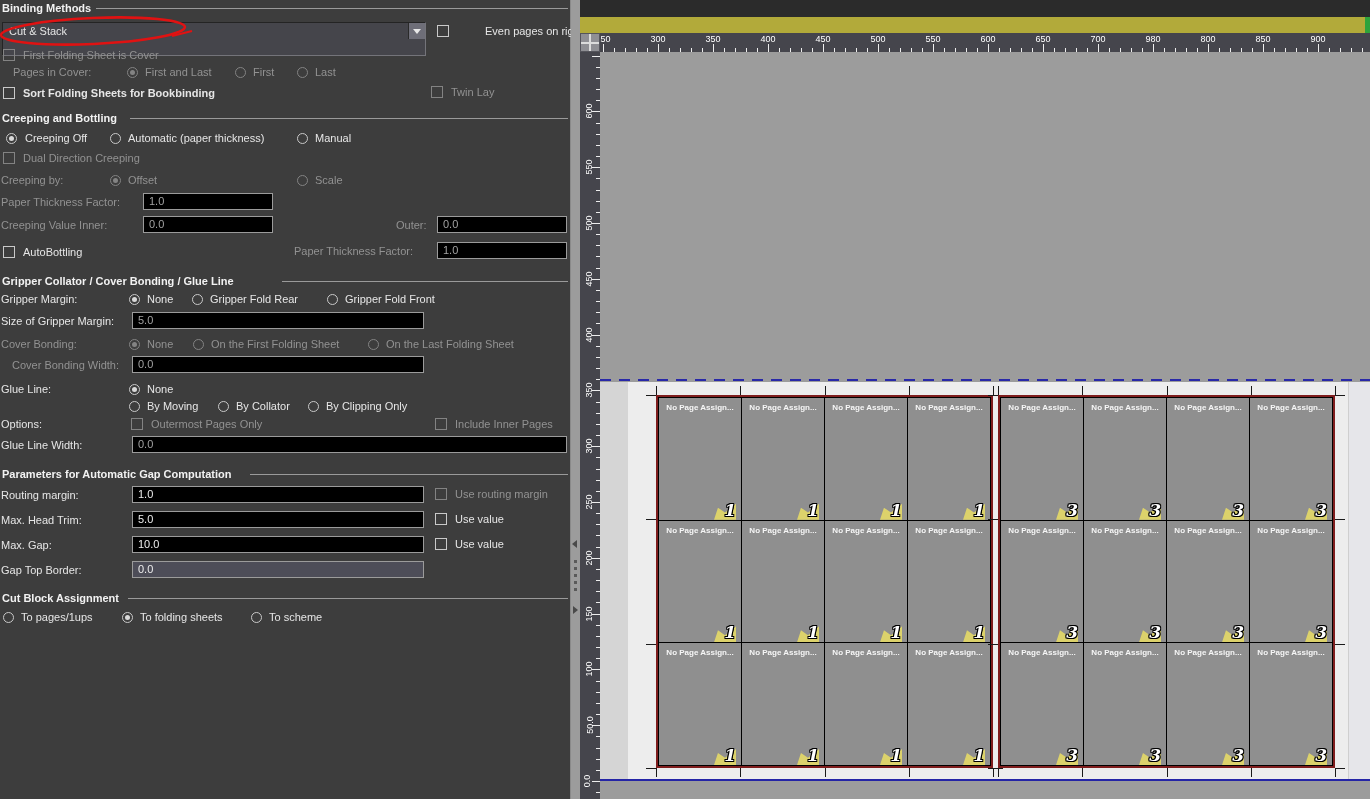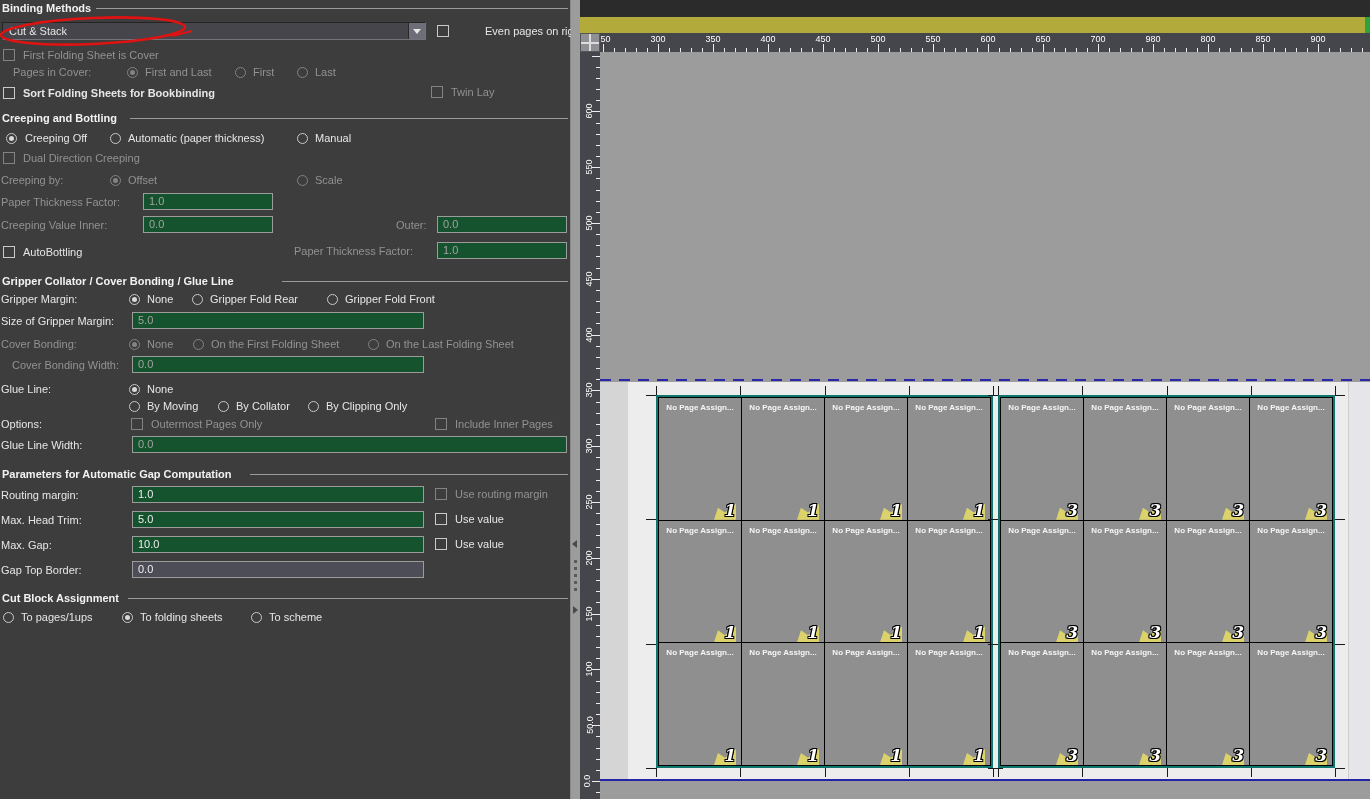--- a/index.html
+++ b/index.html
@@ -14,25 +14,25 @@
   .sep { position:absolute; height:1px; background:#9a9a9a; }
   .lbl { position:absolute; font-size:11px; color:#e6e6e6; white-space:nowrap; }
   .lbl.dis { color:#929292; }
   .cb { position:absolute; width:12px; height:12px; border:1px solid #c9c9c9; background:transparent; }
   .cb.dis { border-color:#838383; }
   .rad { position:absolute; width:11px; height:11px; border-radius:50%; border:1px solid #c9c9c9; }
   .rad.dis { border-color:#838383; }
   .rad.sel::after { content:""; position:absolute; left:2px; top:2px; right:2px; bottom:2px;
                     border-radius:50%; background:#d9d9d9; }
   .rad.dis.sel::after { background:#838383; }
-  .inp { position:absolute; height:17px; border:1px solid #9b9b9b; background:#14532d;
+  .inp { position:absolute; height:17px; border:1px solid #9b9b9b; background:#000000;
          color:#ececec; font-size:11px; line-height:15px; padding-left:5px; white-space:nowrap; }
   .inp.dis { color:#a2a2a2; }
   .inp.lit { background:#4d4d58; }
-  #combo { position:absolute; left:2px; top:22px; width:424px; height:18px; background:#45454b;
+  #combo { position:absolute; left:2px; top:22px; width:424px; height:34px; background:#45454b;
            border-top:1px solid #242424; border-left:1px solid #242424;
            border-bottom:1px solid #74747a; border-right:1px solid #74747a;
            color:#e4e4e4; font-size:11px; line-height:16px; padding-left:6px; }
   #combo-btn { position:absolute; right:0; top:0; width:17px; height:16px; background:#6e6e78;
                border-left:1px solid #2a2a2a; }
   #combo-btn::after { content:""; position:absolute; left:4px; top:6px; border-left:4px solid transparent;
                       border-right:4px solid transparent; border-top:5px solid #e8e8e8; }
   #annot { position:absolute; left:-4px; top:12px; width:210px; height:40px; pointer-events:none; }
 
   
@@ -64,21 +64,21 @@
 
   
   #canvas { position:absolute; left:600px; top:52px; width:770px; height:747px; background:#9c9c9c; overflow:hidden; }
   #paper { position:absolute; left:0; top:330px; width:770px; height:399px; background:#ededed; }
   #paper-left-strip { position:absolute; left:0; top:330px; width:28px; height:399px; background:#d5d5d5; }
   #paper-right-strip { position:absolute; left:748px; top:330px; width:22px; height:399px; background:#e6e6ea;
                        border-left:1px solid #cfcfcf; }
   #dash-line { position:absolute; left:0; top:327px; width:770px; height:2px;
                background:repeating-linear-gradient(90deg,#2828a8 0 11px,transparent 11px 19px); }
   #solid-line { position:absolute; left:0; top:727px; width:770px; height:2px; background:#2424a6; }
-  .block { position:absolute; border:2px solid #0f766e; background:#3b82f6; }
+  .block { position:absolute; border:2px solid #7f1d1d; background:#3b82f6; }
   .block-grid { display:grid; width:100%; height:100%; gap:1px; background:#000; border:1px solid #000; }
   .cell { position:relative; background:#8f8f8f; overflow:hidden; }
   .cell-label { position:absolute; top:5px; left:0; right:0; text-align:center; font-size:8px;
                 font-weight:bold; color:#f6f6f6; white-space:nowrap; }
   .badge { position:absolute; right:3px; bottom:0; width:24px; height:22px; }
   .badge-curl { position:absolute; left:0; bottom:0; width:22px; height:16px; background:#dcd26b;
                 clip-path:polygon(0 100%, 18% 25%, 50% 55%, 100% 0, 100% 100%); }
   .badge-num { position:absolute; right:2px; bottom:1px; font-family:"DejaVu Serif", serif;
                font-weight:bold; font-style:italic; font-size:17px; line-height:17px; color:#fff;
                text-shadow:-1px -1px 0 #000, 1px -1px 0 #000, -1px 1px 0 #000, 1px 1px 0 #000,

